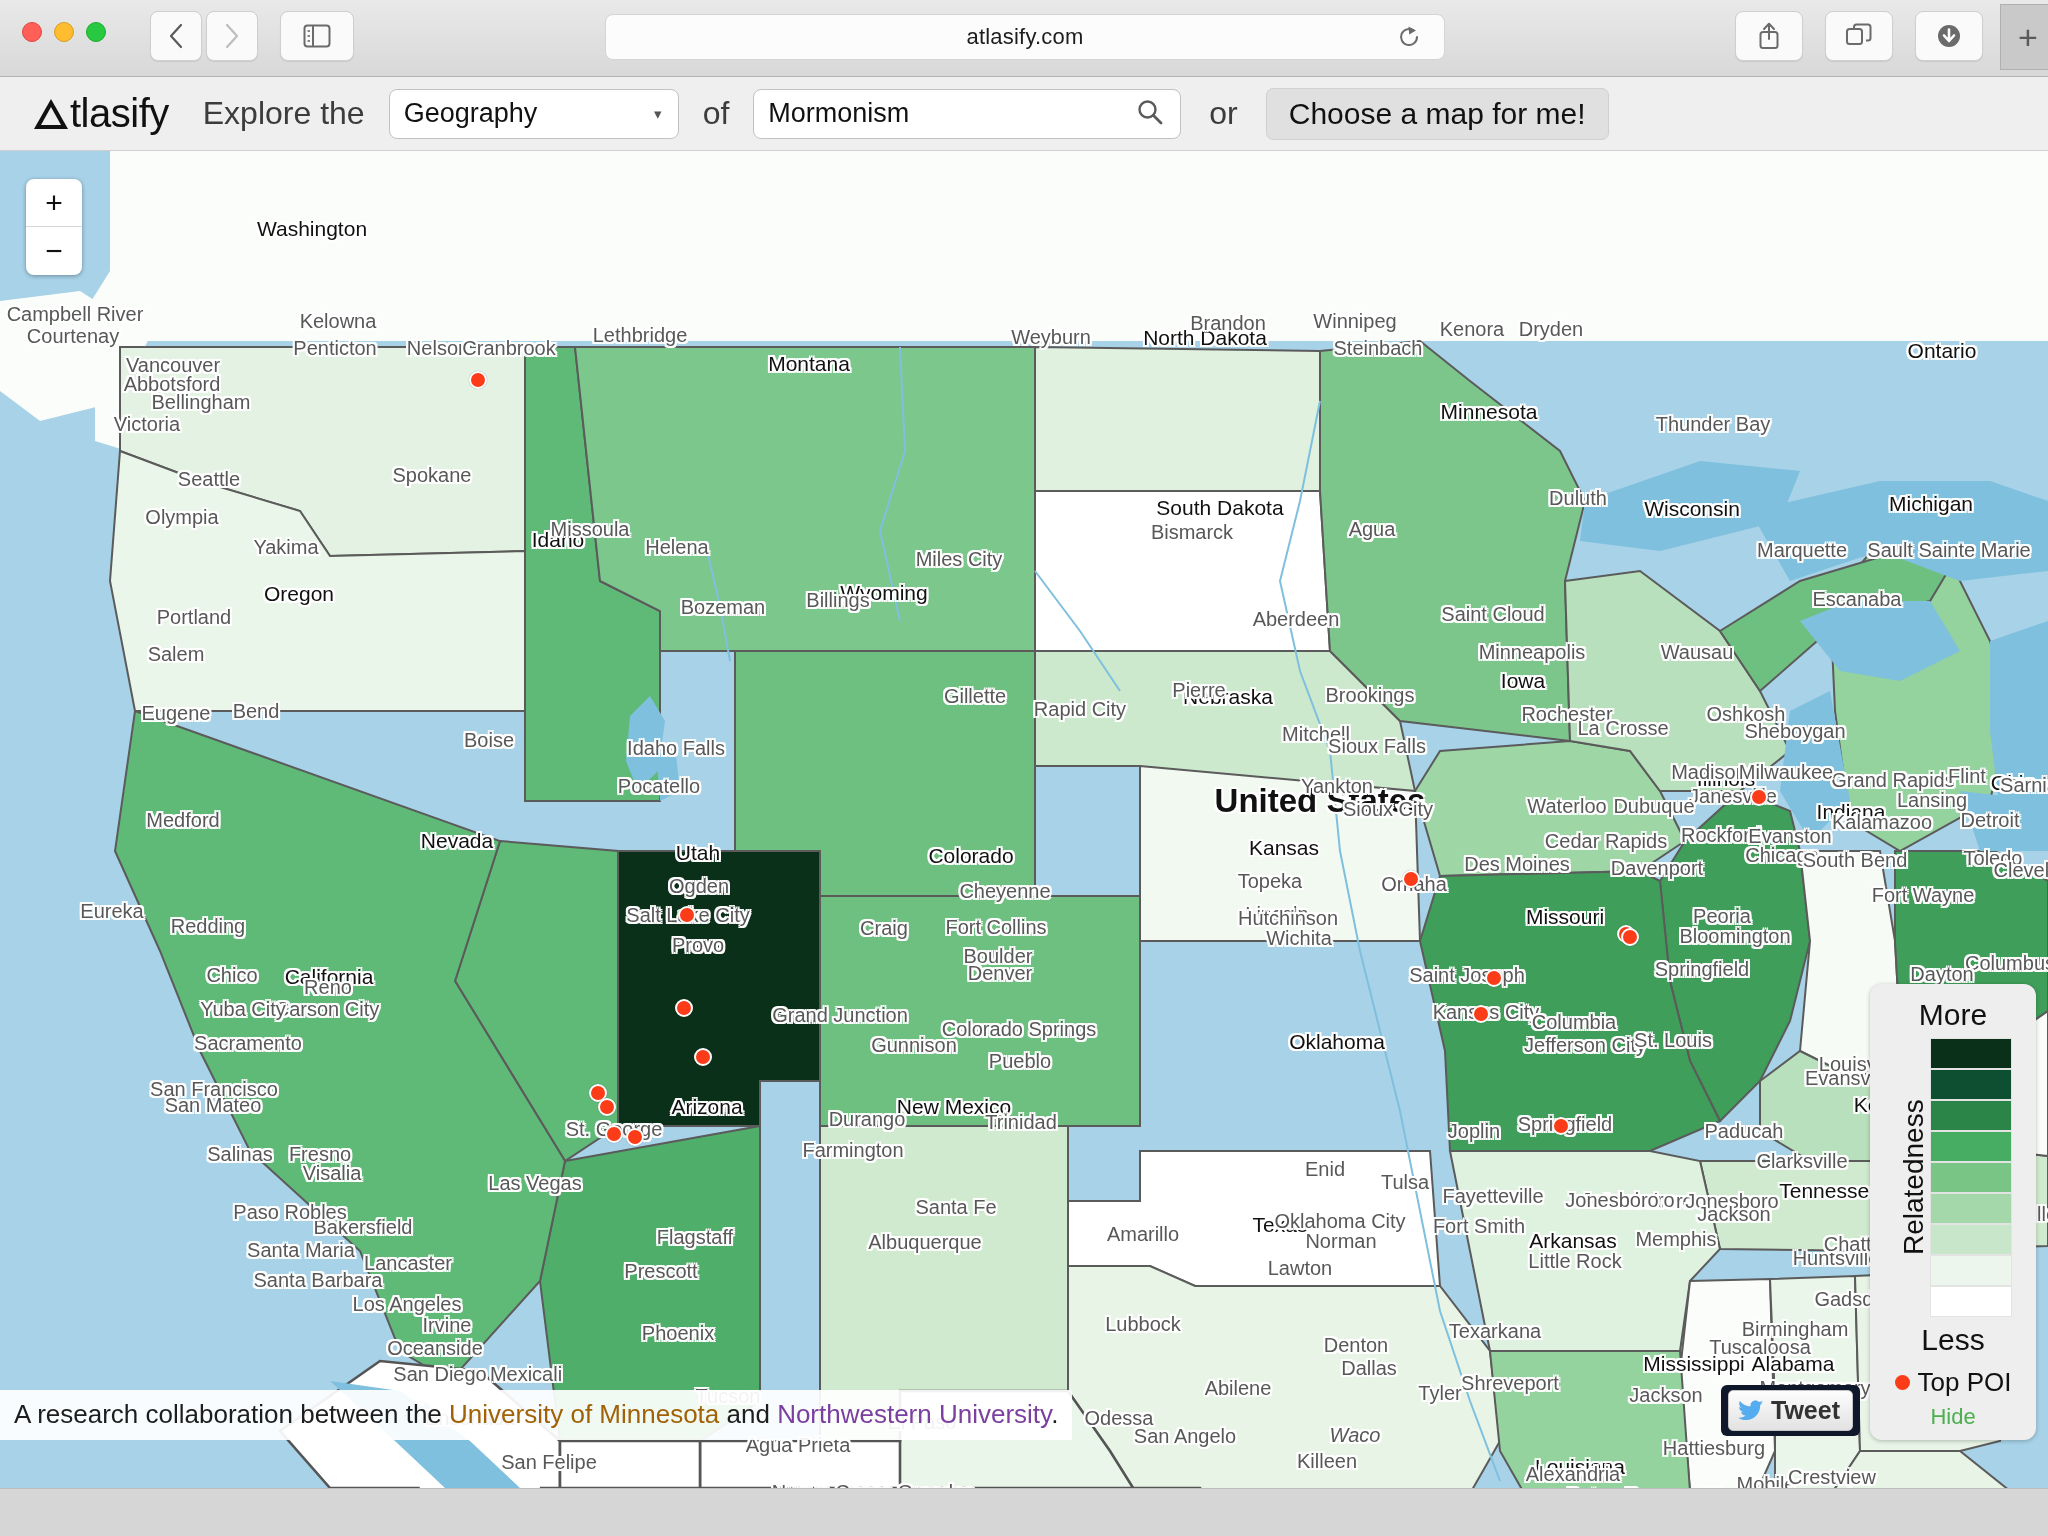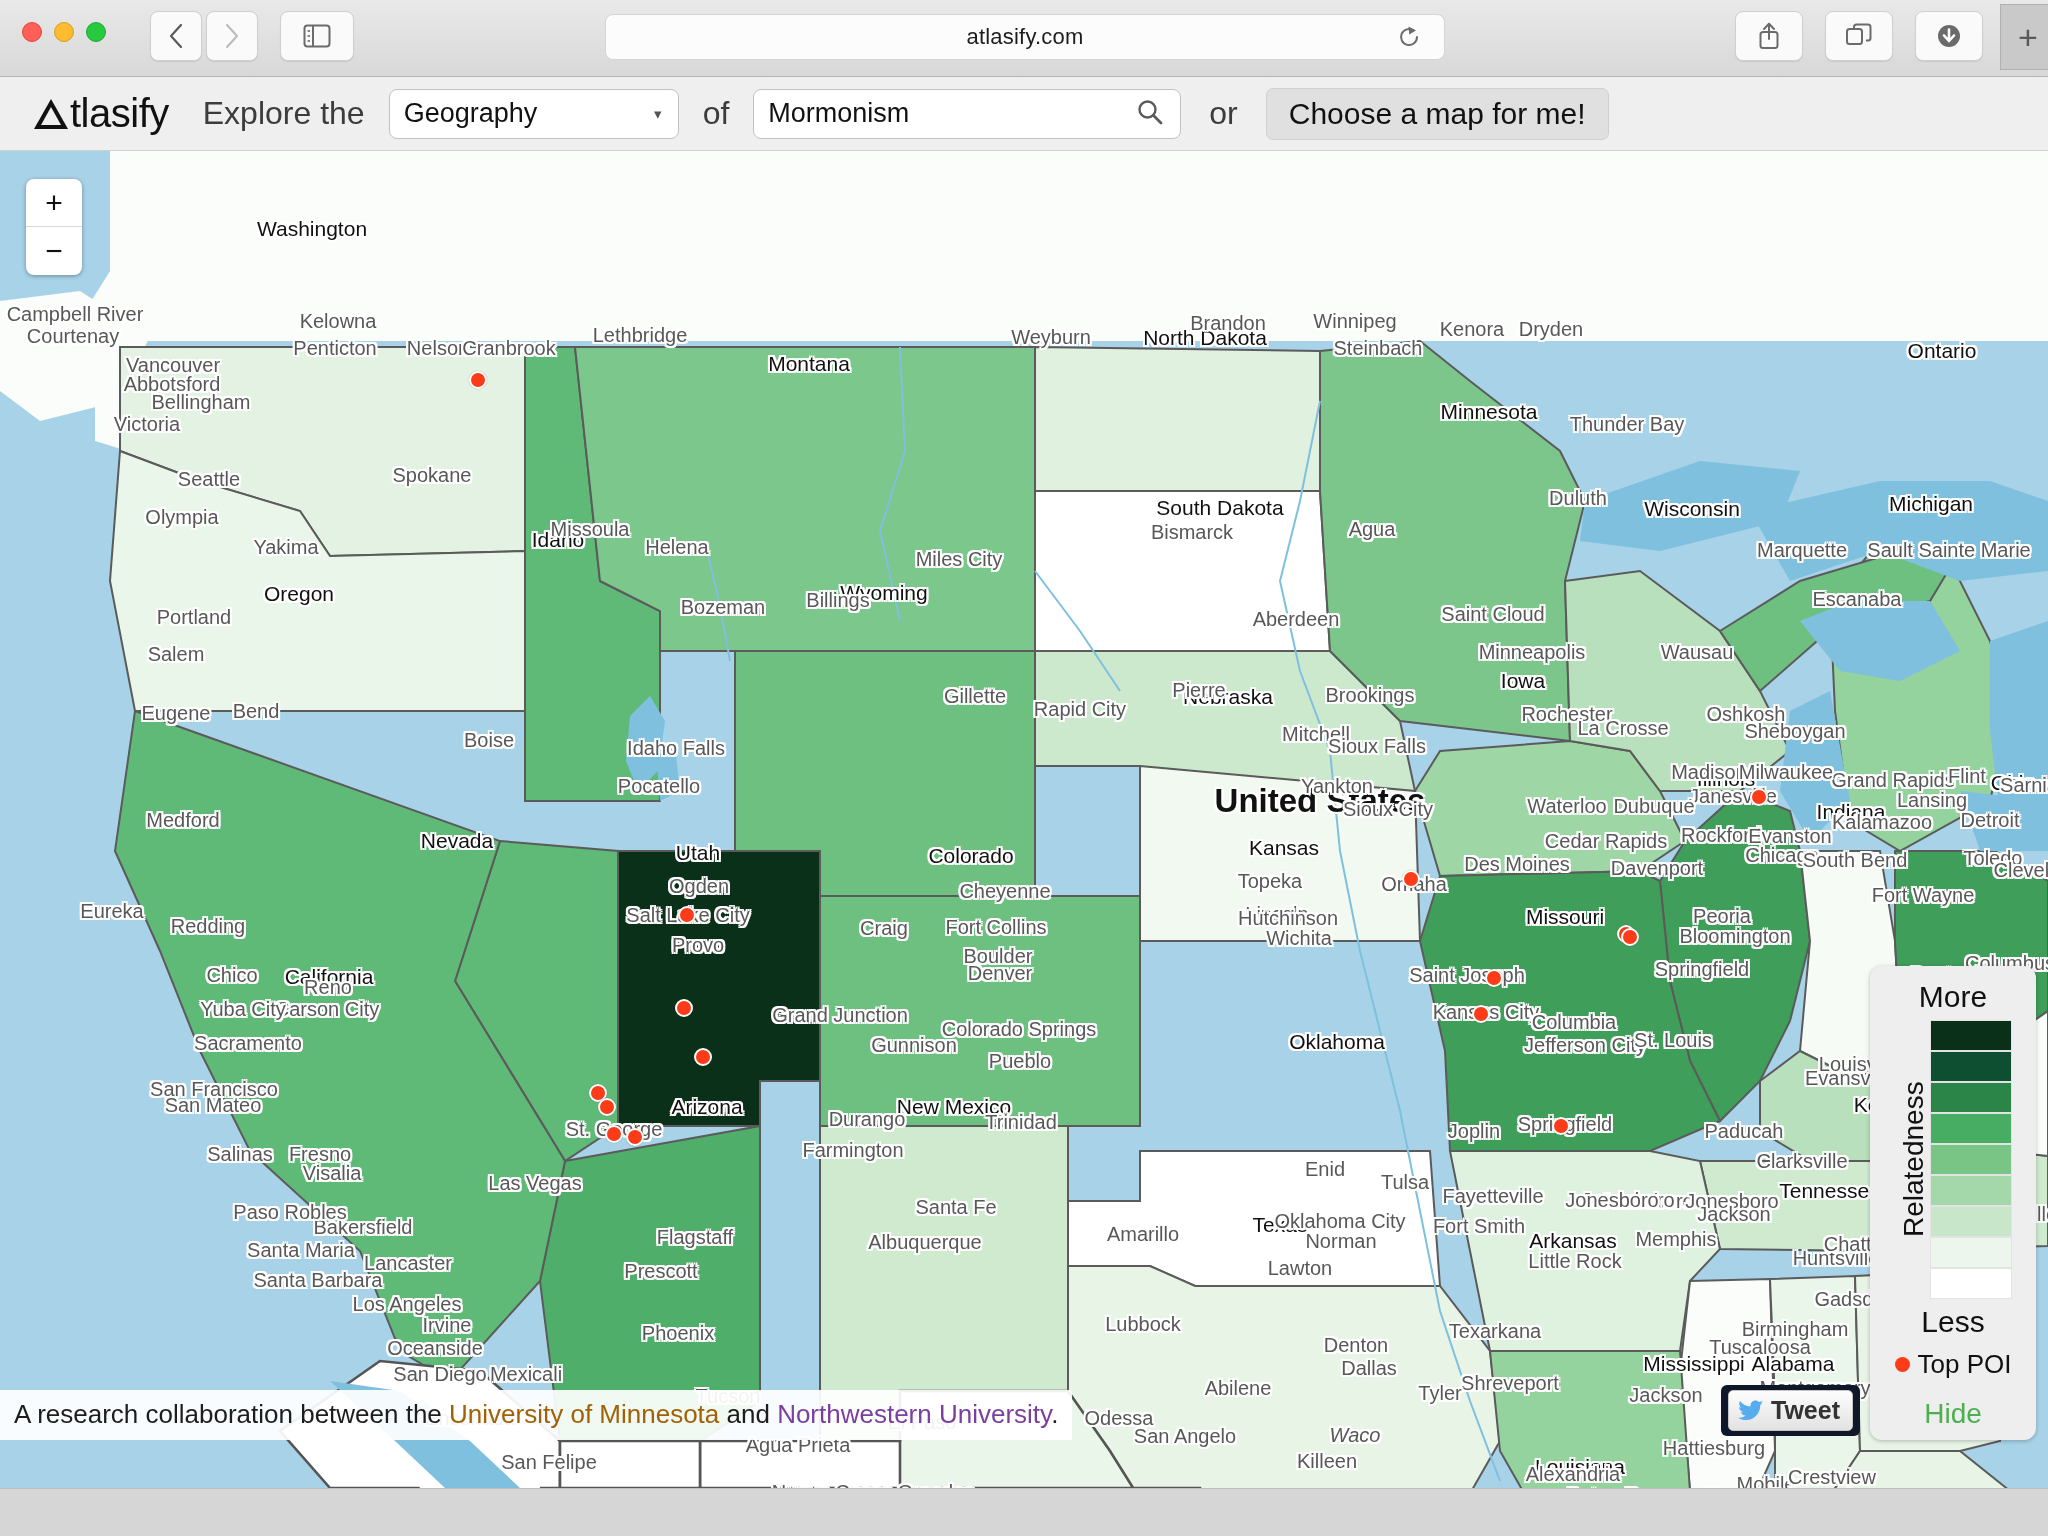--- a/index.html
+++ b/index.html
@@ -133,21 +133,21 @@
   #legend-axis-label {
     writing-mode: vertical-rl; transform: rotate(180deg);
     font-size: 28px; color: #111; display: flex; align-items: center;
     justify-content: center; padding-right: 4px;
   }
   #legend-swatches { display: flex; flex-direction: column; width: 82px; }
   .swatch { height: 31px; border: 1px solid #e3e3e3; }
   #legend-poi-row { display: flex; align-items: center; gap: 8px; margin-top: 10px; }
   #legend-poi-dot { width: 15px; height: 15px; border-radius: 50%; background: #fc3b18; }
   #legend-poi-label { font-size: 26px; color: #111; }
-  #legend-hide-button { font-size: 28px; color: #4caf50; margin-top: 18px; }
+  #legend-hide-button { font-size: 22px; color: #4caf50; margin-top: 6px; }
 
   
   #tweet-widget {
     position: absolute; right: 188px; bottom: 52px;
     background: #0f172a; border-radius: 6px; padding: 5px 7px;
   }
   #tweet-button {
     display: flex; align-items: center; gap: 7px;
     background: linear-gradient(#fdfdfd, #e2e2e2);
     border: 1px solid #c4c4c4; border-radius: 5px;
@@ -449,21 +449,21 @@
       <div class="lbl city-lbl" style="left: 147px; top: 273px;">Victoria</div>
       <div class="lbl city-lbl" style="left: 432px; top: 324px;">Spokane</div>
       <div class="lbl city-lbl" style="left: 209px; top: 328px;">Seattle</div>
       <div class="lbl city-lbl" style="left: 182px; top: 366px;">Olympia</div>
       <div class="lbl city-lbl" style="left: 286px; top: 396px;">Yakima</div>
       <div class="lbl city-lbl" style="left: 590px; top: 378px;">Missoula</div>
       <div class="lbl city-lbl" style="left: 677px; top: 396px;">Helena</div>
       <div class="lbl city-lbl" style="left: 1192px; top: 381px;">Bismarck</div>
       <div class="lbl city-lbl" style="left: 1372px; top: 378px;">Agua</div>
       <div class="lbl city-lbl" style="left: 1578px; top: 347px;">Duluth</div>
-      <div class="lbl city-lbl" style="left: 1627px; top: 273px;">Thunder Bay</div>
+      <div class="lbl city-lbl" style="left: 1713px; top: 273px;">Thunder Bay</div>
       <div class="lbl city-lbl" style="left: 1802px; top: 399px;">Marquette</div>
       <div class="lbl city-lbl" style="left: 1949px; top: 399px;">Sault Sainte Marie</div>
       <div class="lbl city-lbl" style="left: 1857px; top: 448px;">Escanaba</div>
       <div class="lbl city-lbl" style="left: 1493px; top: 463px;">Saint Cloud</div>
       <div class="lbl city-lbl" style="left: 1296px; top: 468px;">Aberdeen</div>
       <div class="lbl city-lbl" style="left: 959px; top: 408px;">Miles City</div>
       <div class="lbl city-lbl" style="left: 838px; top: 449px;">Billings</div>
       <div class="lbl city-lbl" style="left: 723px; top: 456px;">Bozeman</div>
       <div class="lbl city-lbl" style="left: 194px; top: 466px;">Portland</div>
       <div class="lbl city-lbl" style="left: 176px; top: 503px;">Salem</div>

